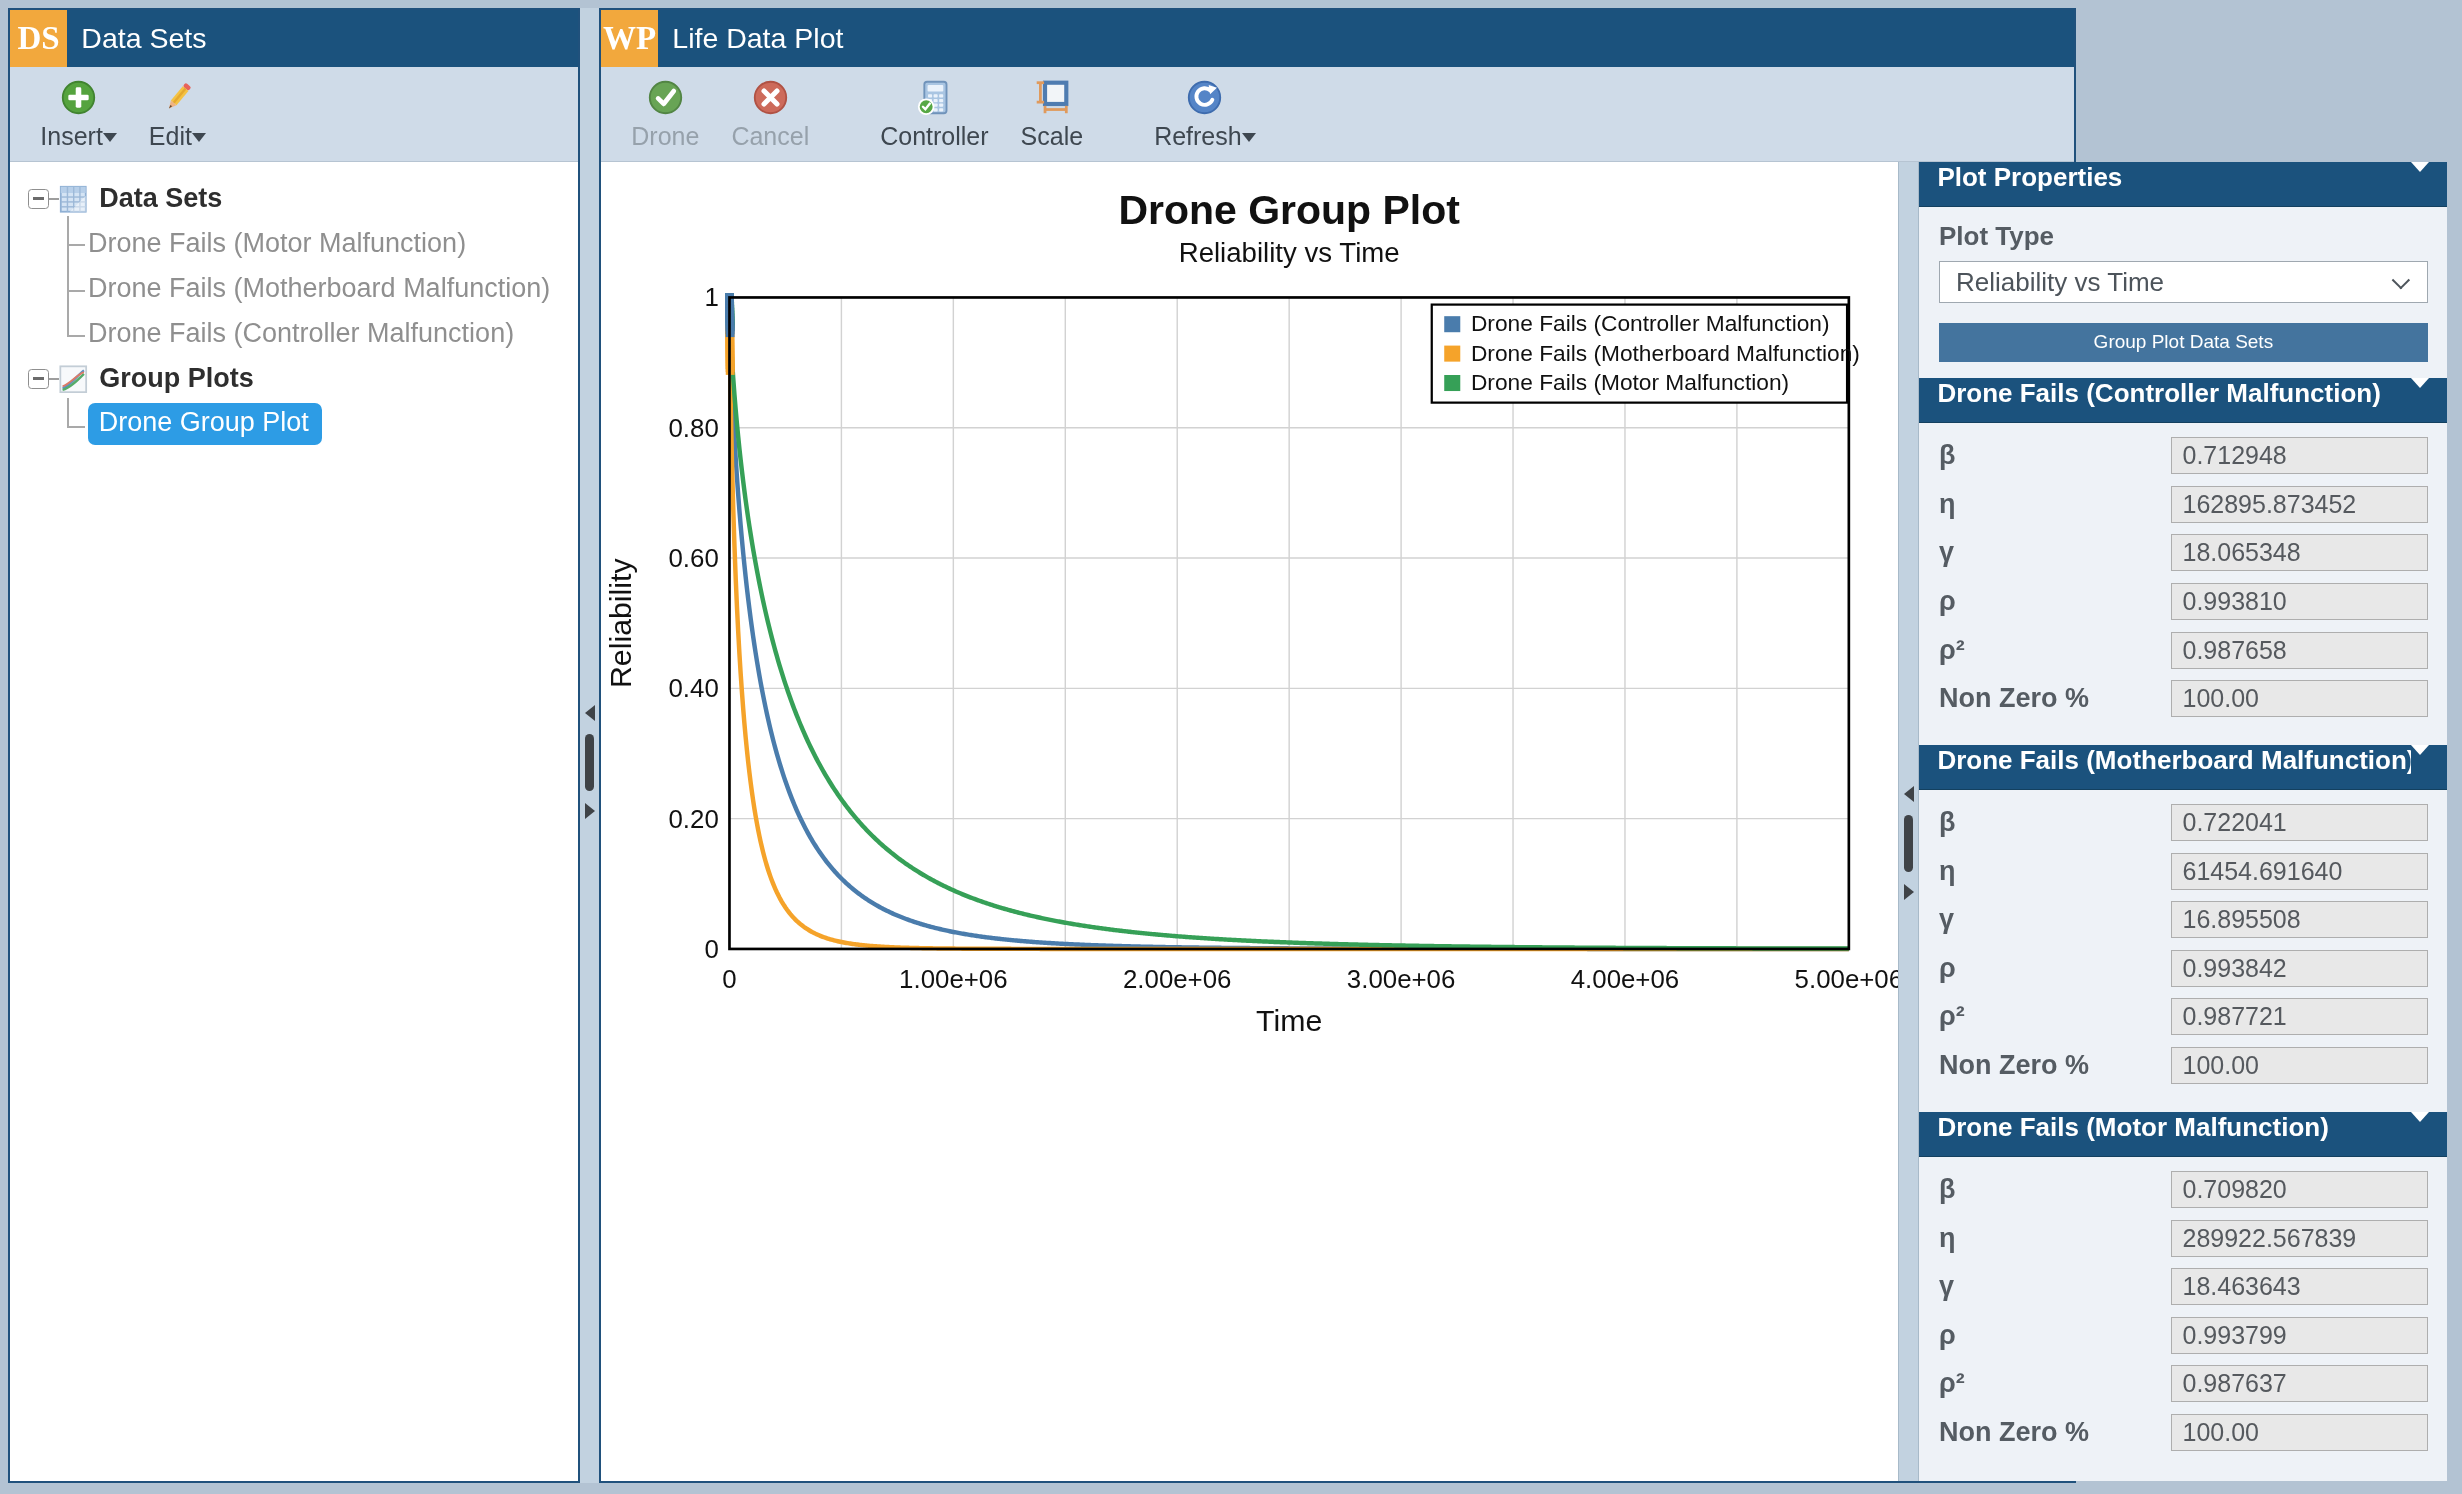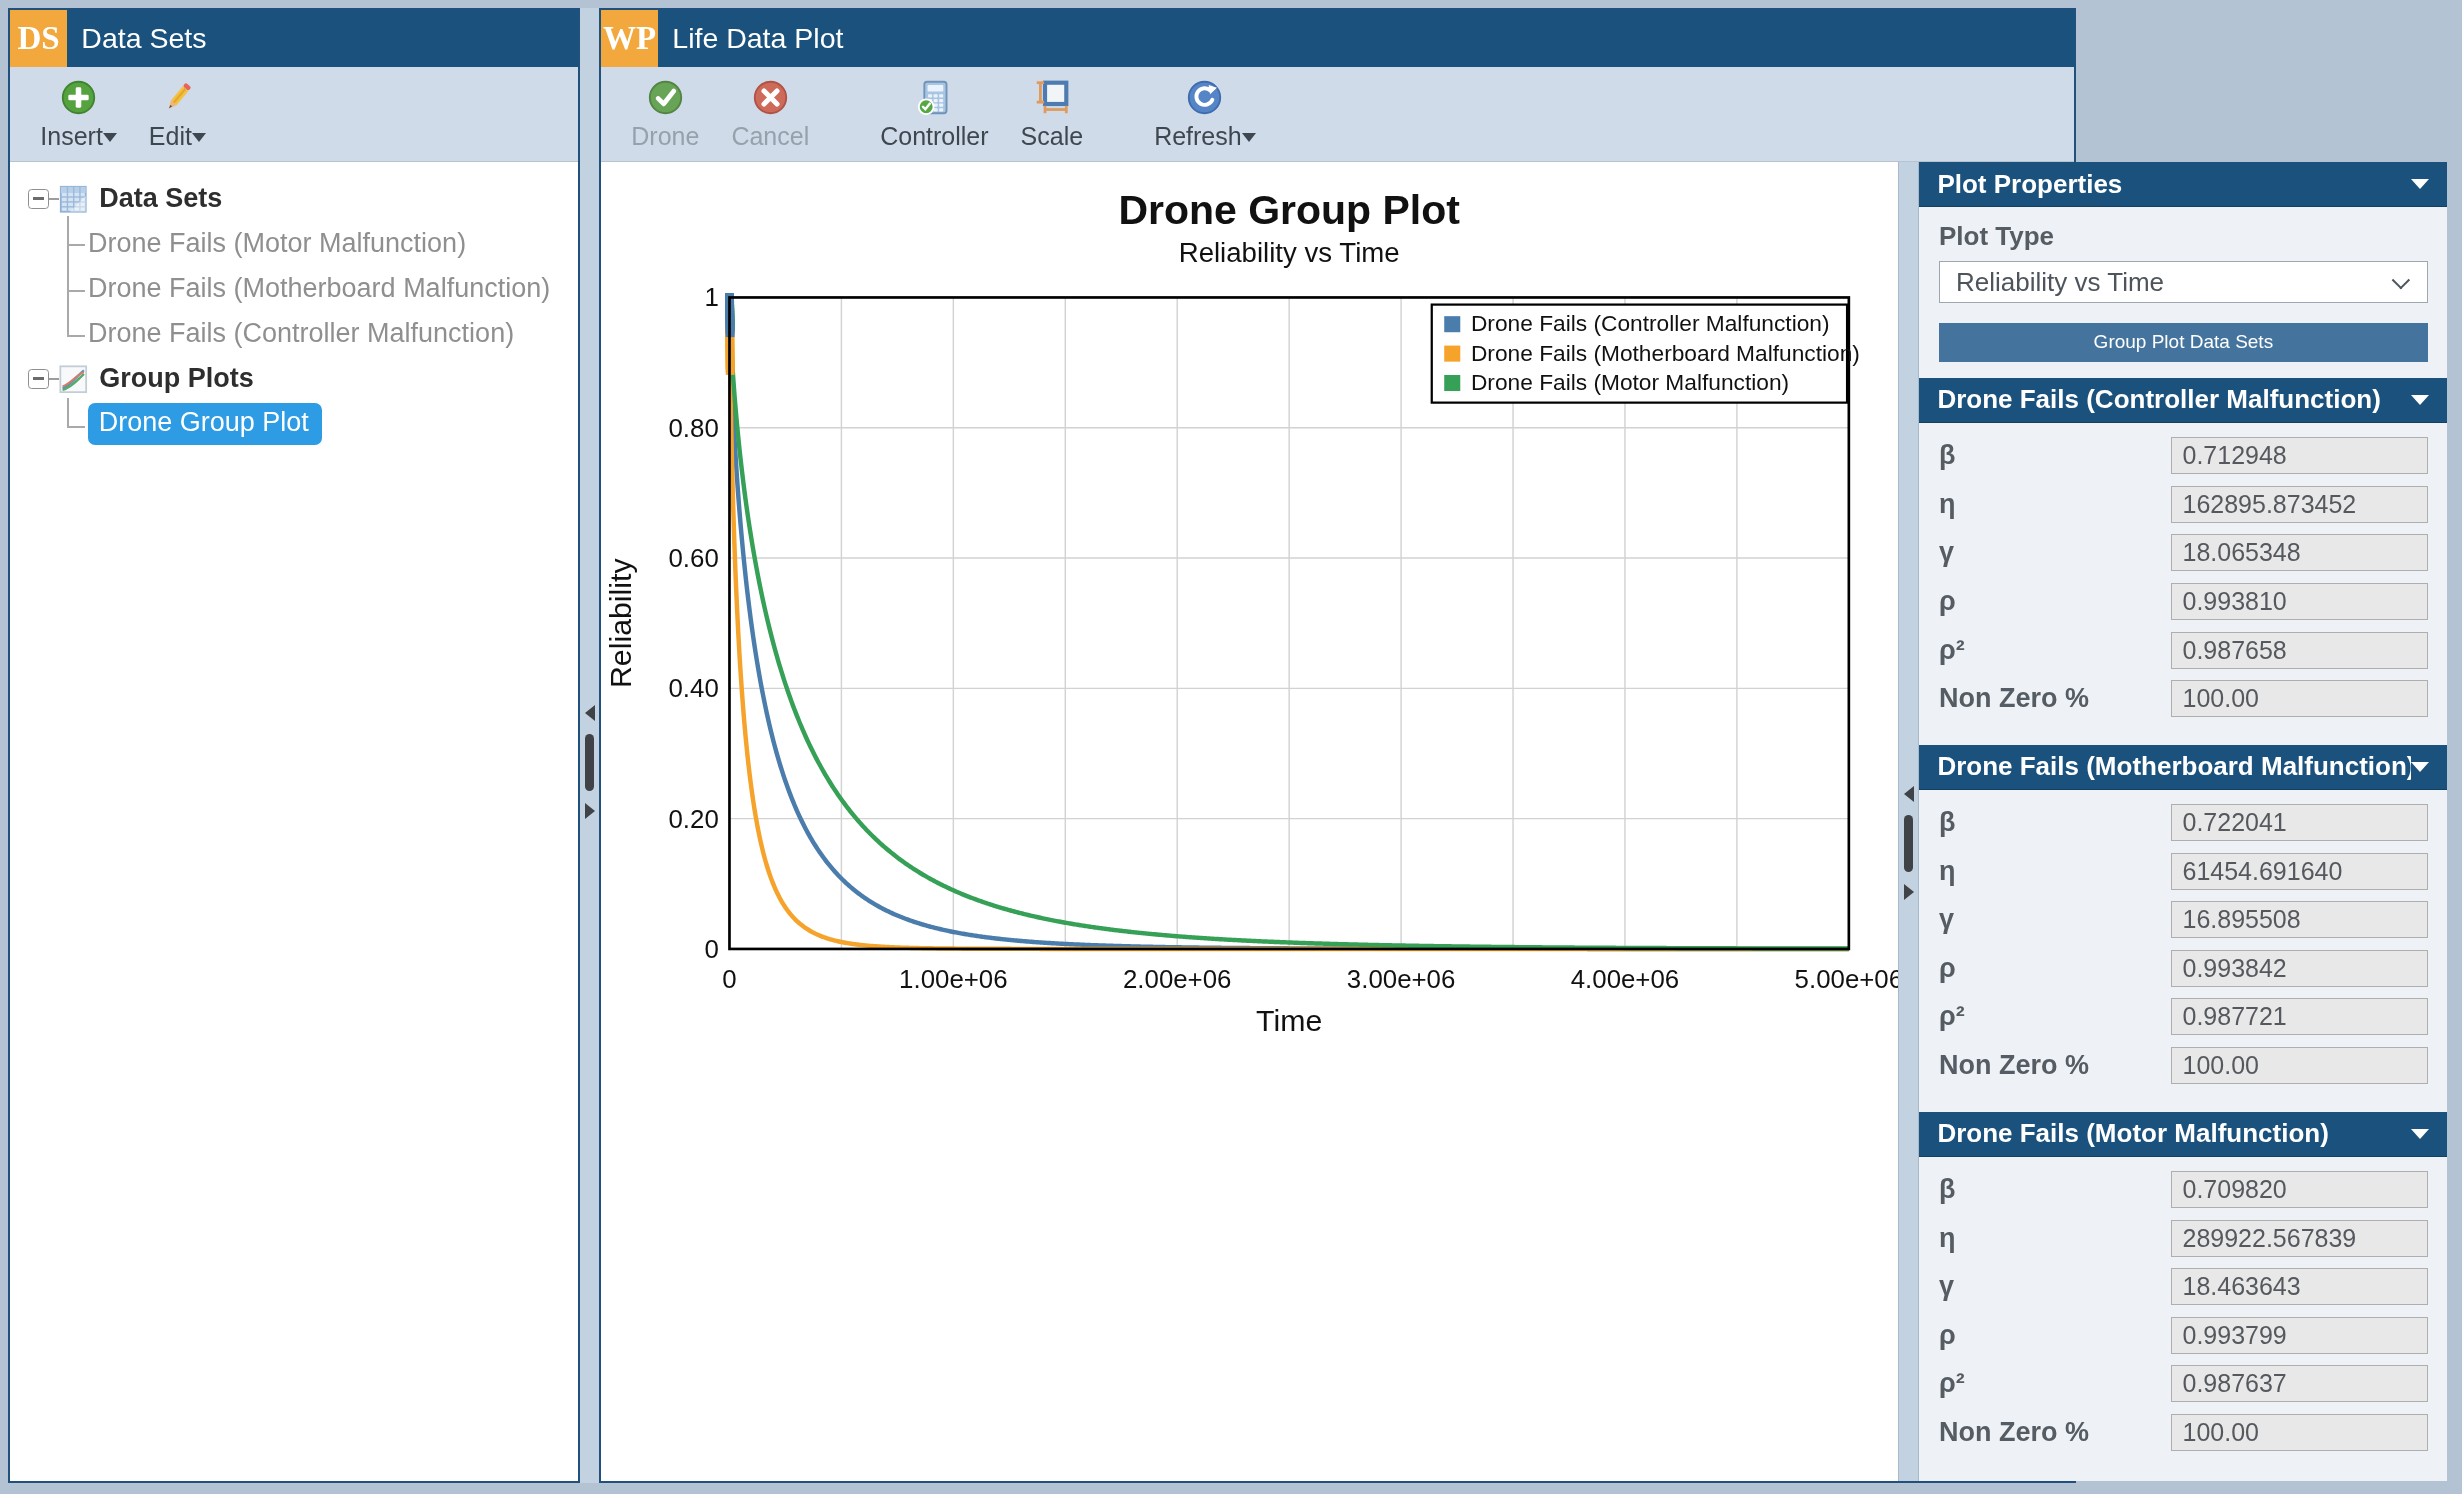--- a/index.html
+++ b/index.html
@@ -58,21 +58,21 @@
                      border-left:10.7px solid #3f4347; }
   .grip .bar { width:9px; height:57px; background:#3f4347; border-radius:4.5px; }
 
   
   .main-body { flex:1; display:flex; min-height:0; }
   .plot-area { flex:1; background:#fff; position:relative; }
   .plot-area svg { display:block; }
 
   
   .props { width:528px; flex:none; background:#eef2f7; display:flex; flex-direction:column; overflow:hidden; }
-  .sec-header { height:45px; background:#1b527d; color:#fff; display:flex; align-items:center;
+  .sec-header { height:45px; background:#1b527d; color:#fff; display:flex; 
                 padding:0 18px; flex:none; cursor:pointer; border-bottom:1.8px solid #13405f; }
   .sec-title { font-size:26px; font-weight:700; flex:1; white-space:nowrap; overflow:hidden; }
   .sec-caret { width:0; height:0; border-left:9px solid transparent; border-right:9px solid transparent;
                border-top:10.7px solid #ffffff; flex:none; }
   .sec-body { padding:14.3px 19.6px 16px 19.6px; }
   .plot-type-label { font-size:26px; font-weight:700; color:#555c63; }
   .fake-select { margin-top:9px; height:42px; background:#fff; border:1.8px solid #9fa8b0; display:flex;
                  align-items:center; padding:0 16px; cursor:pointer; }
   .fake-select .sel-text { flex:1; font-size:26px; color:#4d545b; }
   .fake-select .sel-chevron { width:13.4px; height:13.4px; border-left:2.7px solid #4d545b; border-bottom:2.7px solid #4d545b;

